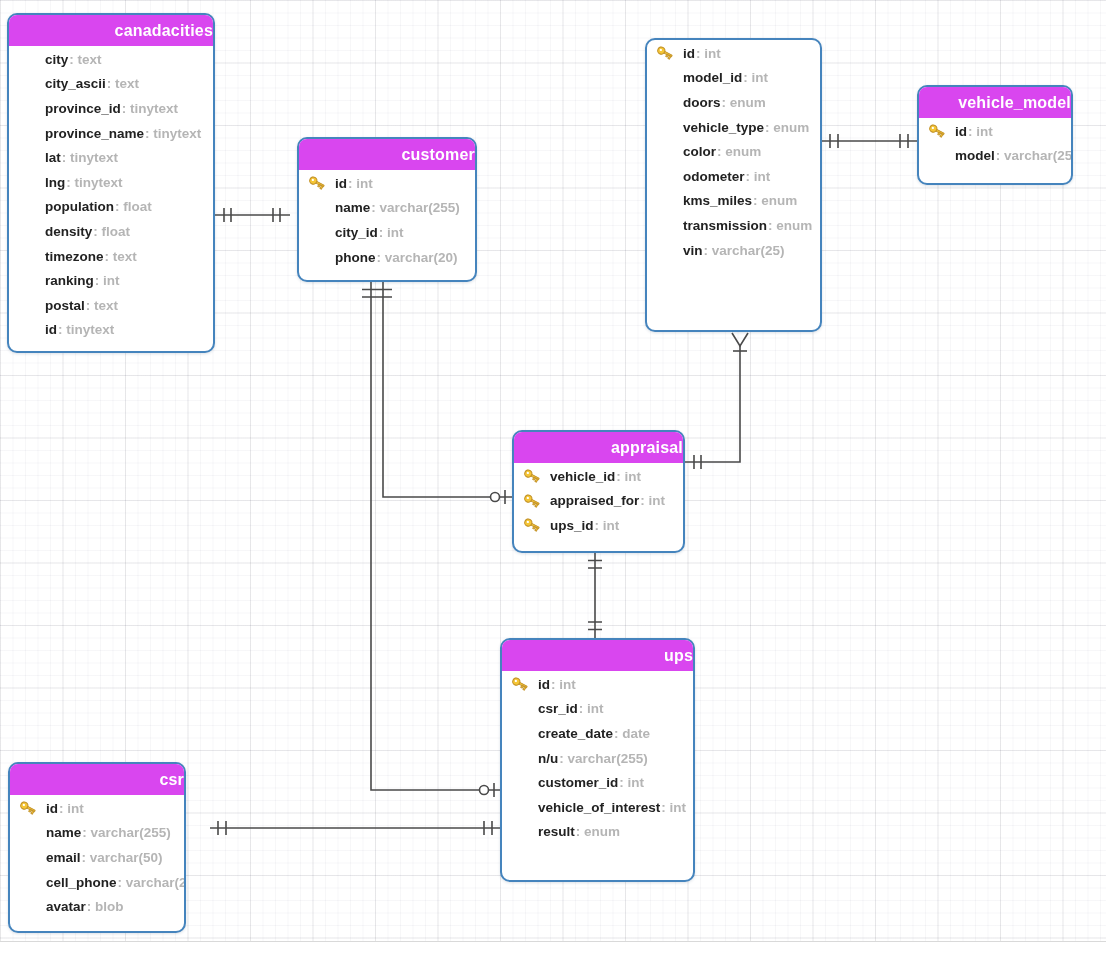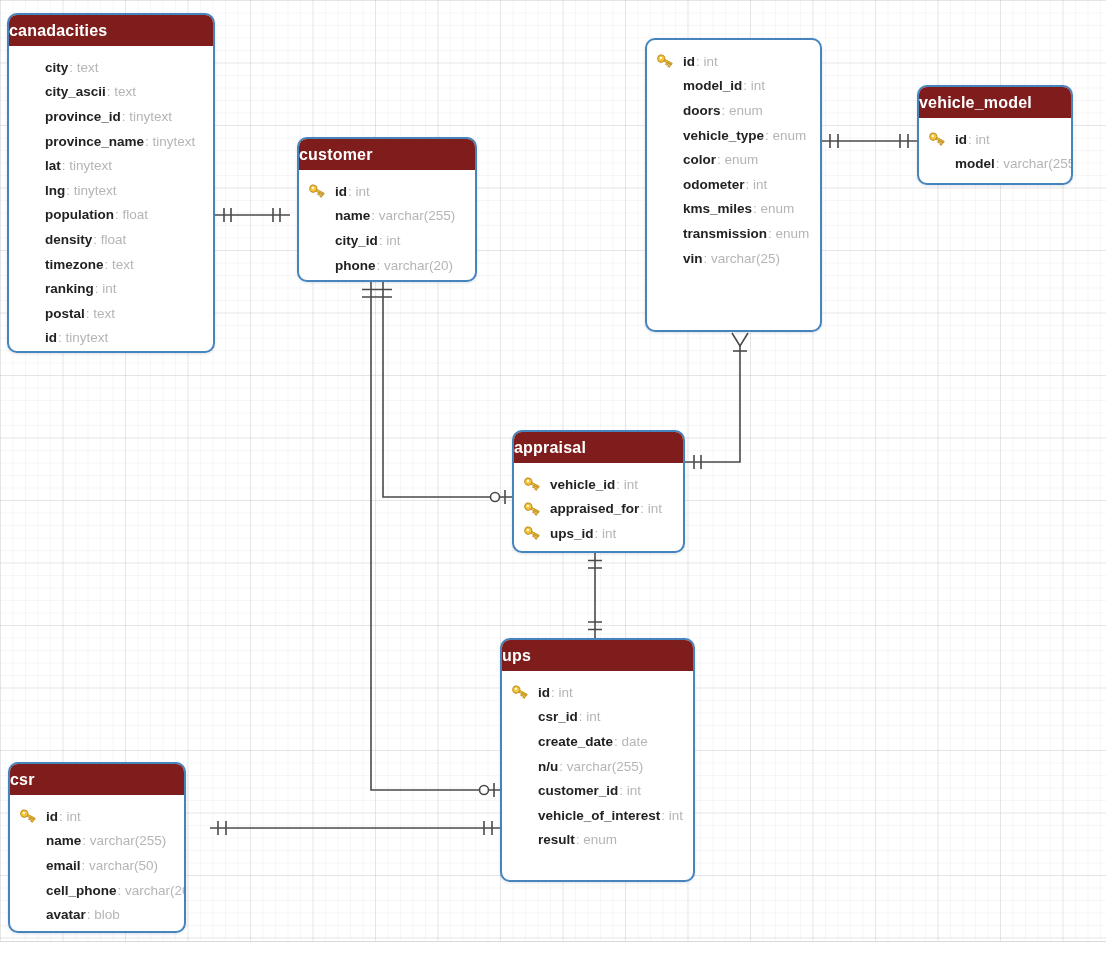--- a/index.html
+++ b/index.html
@@ -22,41 +22,41 @@
   .card{
     position:absolute;
     background:#ffffff;
     border:2px solid #4584bd;
     border-radius:10px;
     box-shadow:0 1px 3px rgba(60,90,120,0.18);
     overflow:hidden;
     box-sizing:border-box;
   }
   .card-header{
-    background:#7f1d1d;
+    background:#d946ef;
     color:#ffffff;
     height:31px;
     line-height:31px;
-    text-align:left;
+    text-align:right;
     font-size:16px;
     font-weight:600;
     letter-spacing:0.2px;
   }
-  .card-body{padding-top:9px;}
+  .card-body{padding-top:1px;}
   .field-row{
     position:relative;
     height:24.6px;
     display:flex;
     align-items:center;
     padding-left:36px;
     font-size:13.5px;
     white-space:nowrap;
   }
   .fname{color:#222222;font-weight:700;}
-  .ftype{color:#b5b5b5;font-weight:400;margin-left:1px;}
+  .ftype{color:#b5b5b5;font-weight:700;margin-left:1px;}
   .key-icon{
     position:absolute;left:9px;top:4px;
     width:19px;height:16px;
     display:inline-block;
   }
 </style>
 </head>
 <body>
 
 <div class="canvas">

